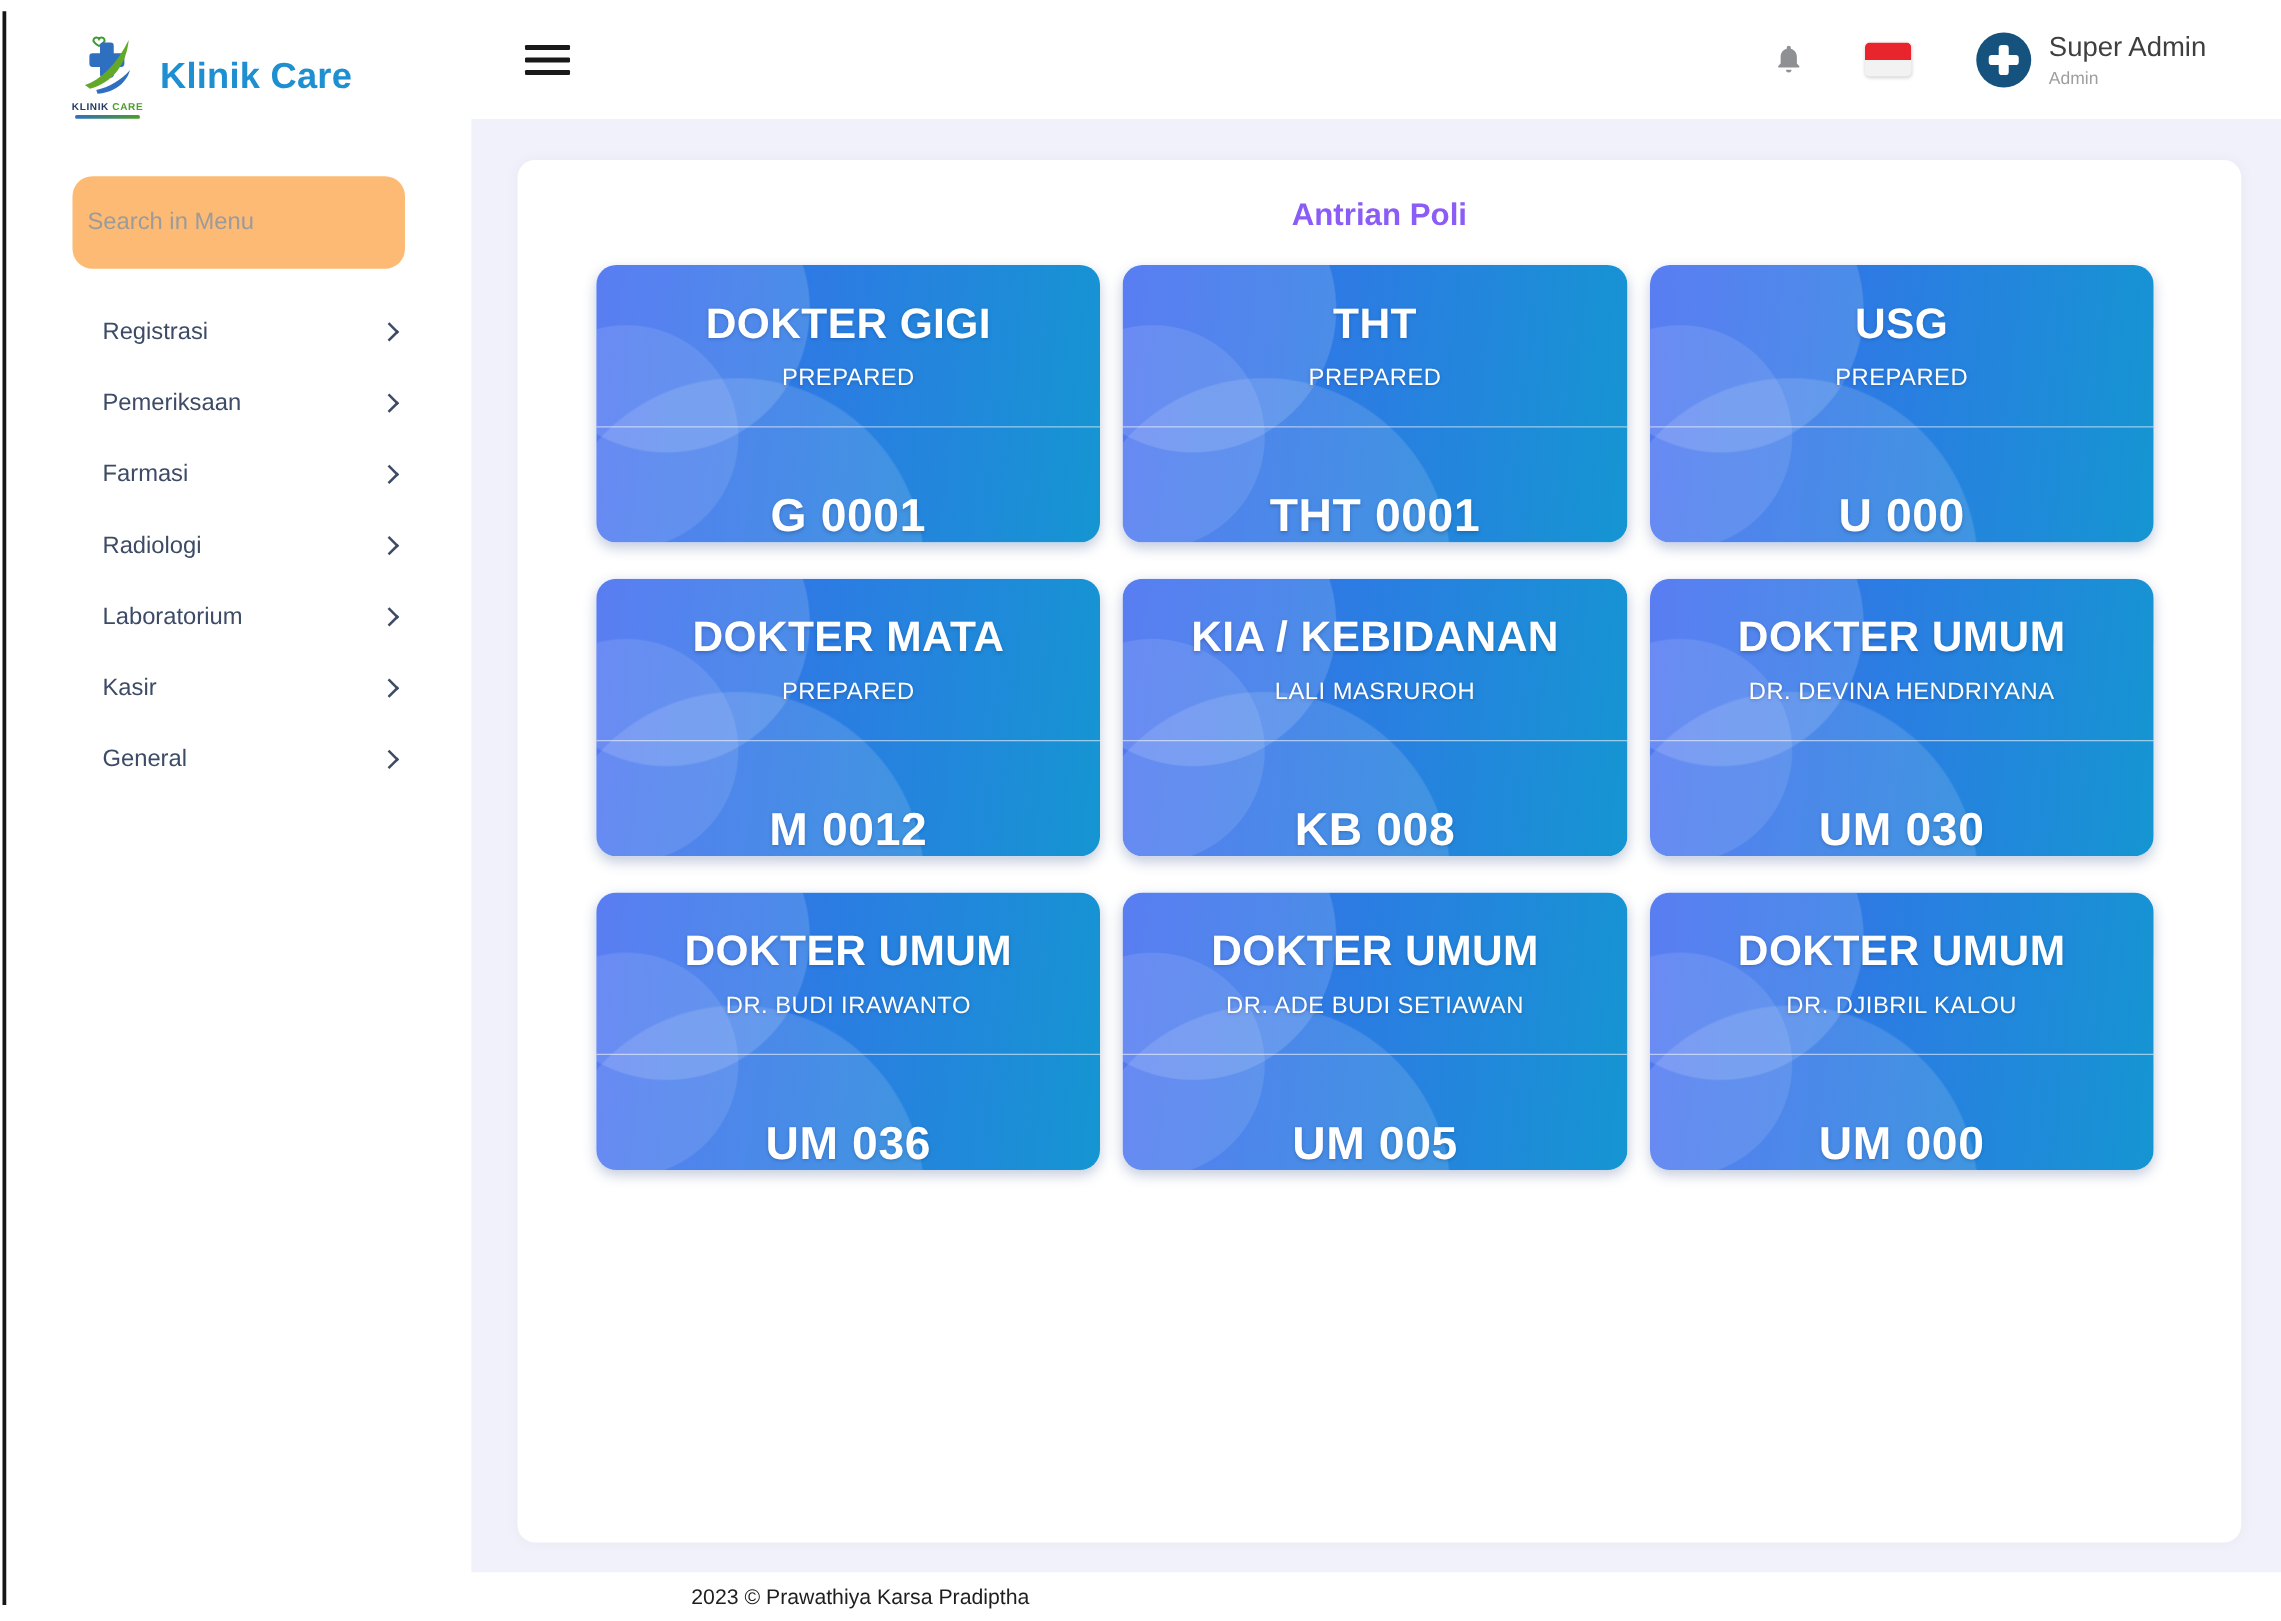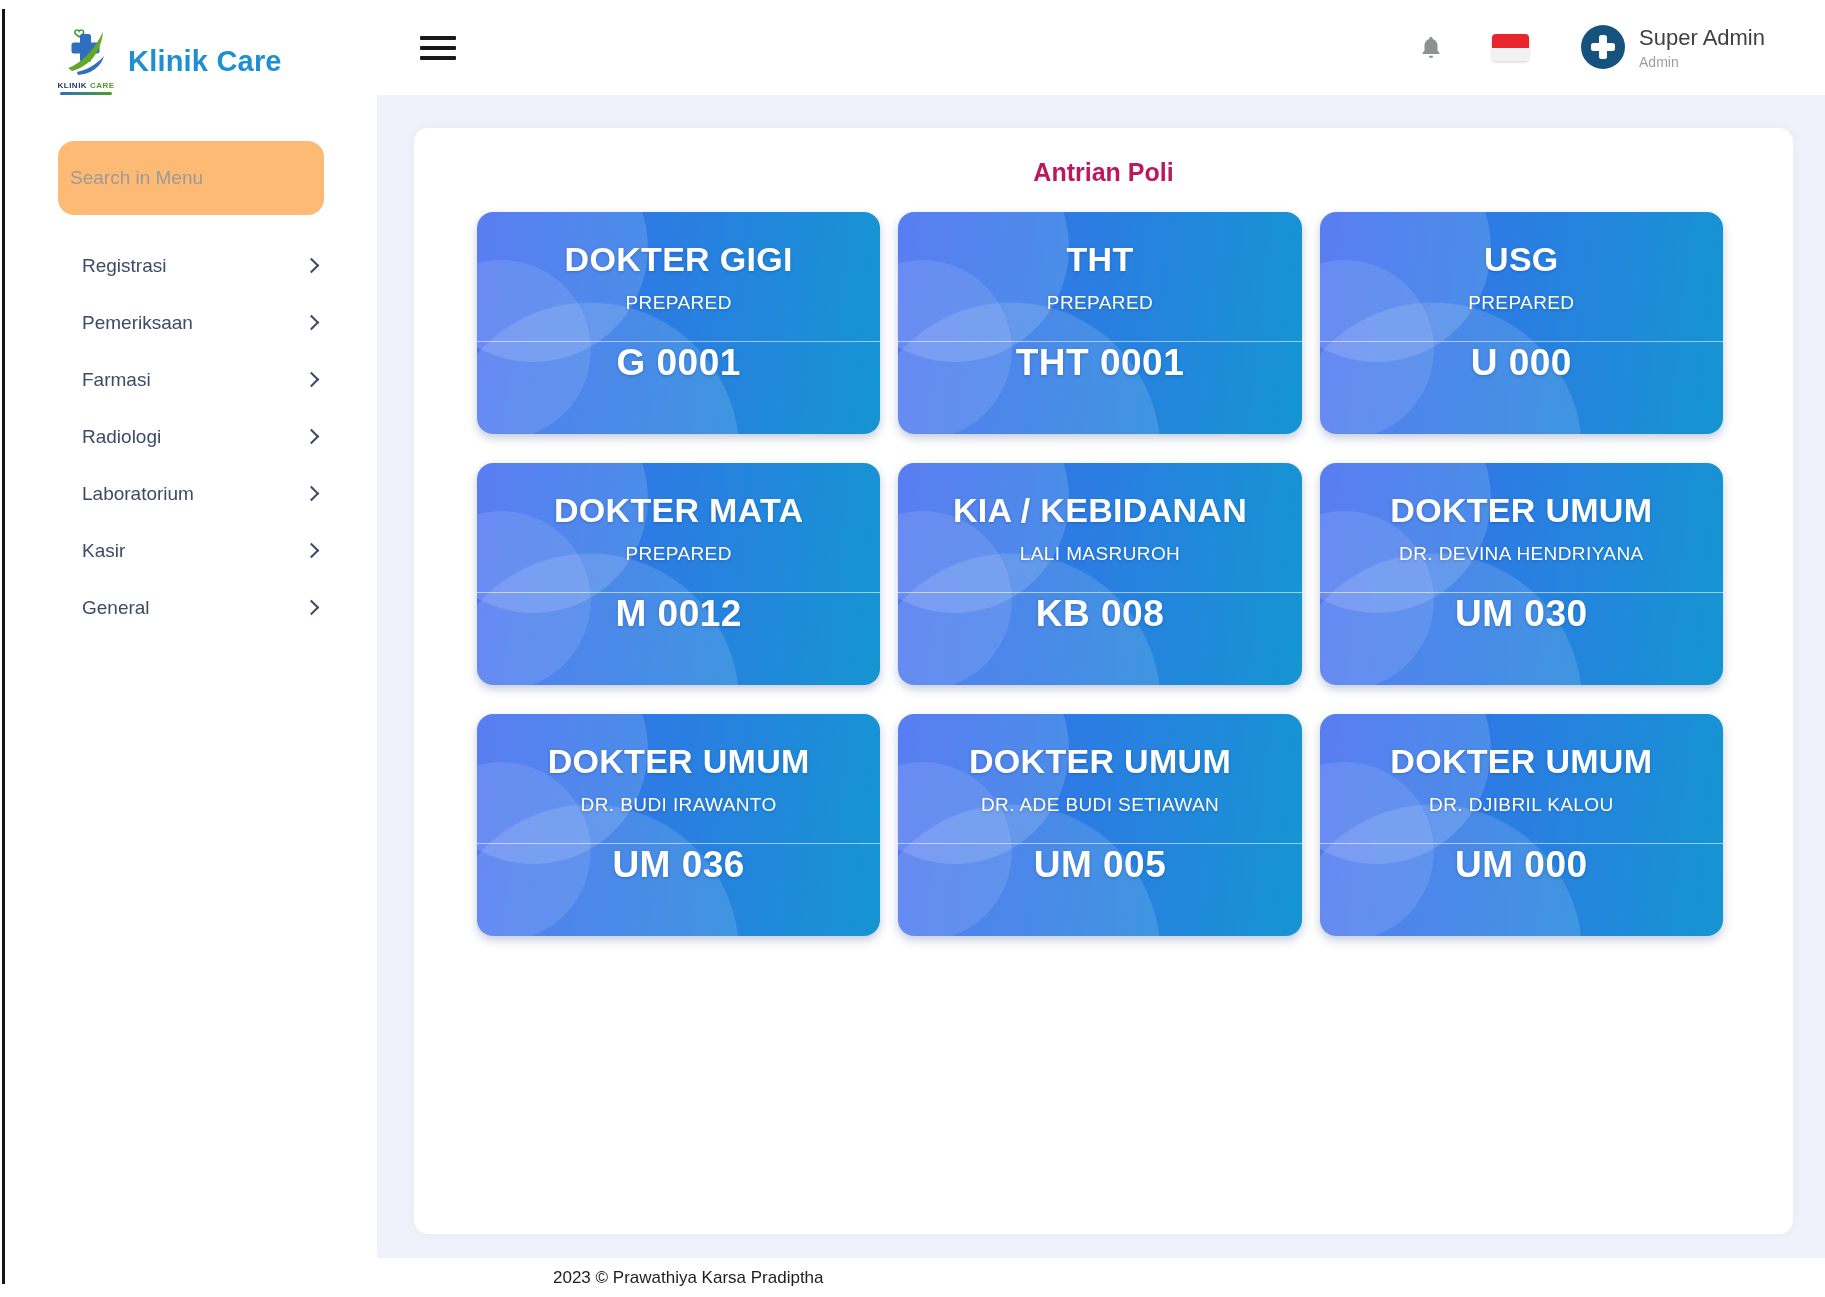--- a/index.html
+++ b/index.html
@@ -65,21 +65,21 @@
   .hamburger span{ display:block; width:36px; height:4px; background:#191919; border-radius:1px; }
   .hamburger span + span{ margin-top:6px; }
 
   .header-right{ margin-left:auto; display:flex; align-items:center; margin-right:60px; }
   .bell-btn{ cursor:pointer; display:flex; align-items:center; }
   .flag-btn{ margin-left:48px; cursor:pointer; width:37px; height:27px; border-radius:4px;
     overflow:hidden; box-shadow:0 1px 3px rgba(0,0,0,.18); display:flex; flex-direction:column; }
   .flag-top{ flex:1; background:var(--flag-red); }
   .flag-bottom{ flex:1; background:#F2F2F2; }
 
-  .user-chip{ margin-left:52px; display:flex; align-items:flex-start; cursor:pointer; }
+  .user-chip{ margin-left:52px; display:flex; align-items:flex-end; cursor:pointer; }
   .avatar{
     width:44px; height:44px; border-radius:50%; background:var(--avatar-bg);
     position:relative; flex:0 0 auto;
   }
   .avatar i{ position:absolute; background:#fff; border-radius:2.5px; }
   .avatar i.h{ width:24px; height:8px; left:10px; top:18px; }
   .avatar i.v{ width:8px; height:24px; left:18px; top:10px; }
   .user-meta{ margin-left:14px; }
   .user-name{ font-size:22px; color:#3F3F3F; }
   .user-role{ font-size:14px; color:#9E9E9E; margin-top:3px; }
@@ -88,21 +88,21 @@
   .main{
     position:absolute; left:377px; top:95px; width:1448px; height:1163px;
     background:var(--main-bg);
   }
   .panel{
     position:absolute; left:37px; top:33px; width:1379px; height:1106px;
     background:#ffffff; border-radius:14px;
     box-shadow:0 0 12px rgba(40,50,90,.04);
   }
   .panel-title{
-    text-align:center; padding-top:30px; font-size:25px; font-weight:700; color:#be185d;
+    text-align:center; padding-top:30px; font-size:25px; font-weight:700; color:#8b5cf6;
   }
   .queue-grid{
     margin:25px 70px 0 63px;
     display:grid; grid-template-columns:repeat(3, 1fr);
     column-gap:18px; row-gap:29px;
   }
   .qcard{
     height:222px; border-radius:16px; overflow:hidden; color:#fff;
     background-image:
       radial-gradient(circle 115px at 14% 16%, rgba(255,255,255,.14) 99%, transparent 100%),
@@ -112,21 +112,21 @@
     box-shadow:0 4px 10px rgba(40,70,130,.28);
     display:flex; flex-direction:column;
     text-shadow:0 1px 3px rgba(0,30,70,.25);
   }
   .qcard-top{
     height:130px; display:flex; flex-direction:column; align-items:center; justify-content:center;
     border-bottom:1px solid rgba(255,255,255,.55); padding-top:0;
   }
   .qcard-title{ font-size:34px; font-weight:600; letter-spacing:.3px; }
   .qcard-sub{ font-size:19px; margin-top:13px; letter-spacing:.4px; }
-  .qcard-bottom{ flex:1; display:flex; align-items:flex-start; justify-content:center; }
+  .qcard-bottom{ flex:1; display:flex; align-items:flex-end; justify-content:center; }
   .qcard-number{ font-size:37px; font-weight:700; letter-spacing:.5px; }
 
   
   .footer{
     position:absolute; left:377px; top:1258px; width:1448px; height:39px; background:#ffffff;
   }
   .footer-text{
     position:absolute; left:176px; top:10px; font-size:17px; color:#1E1E1E;
   }
 </style>

